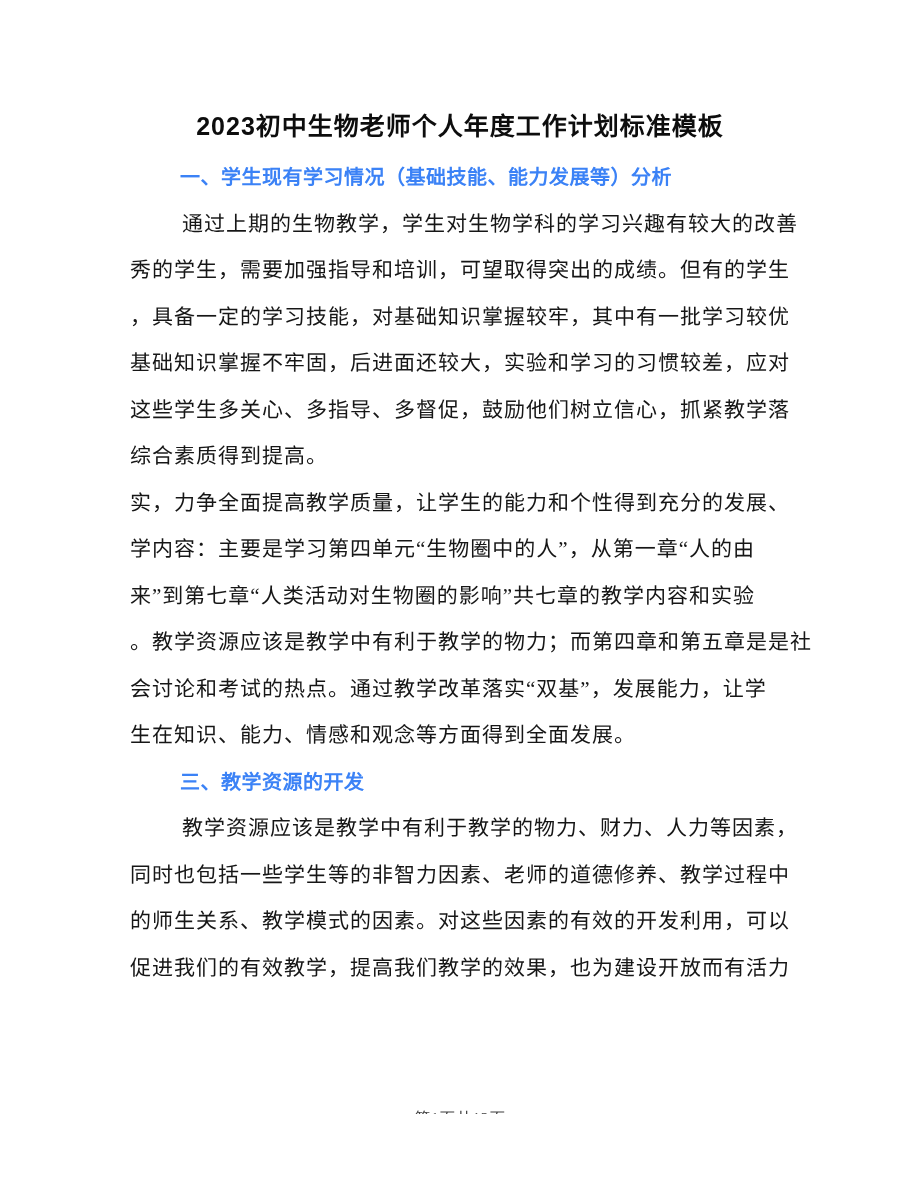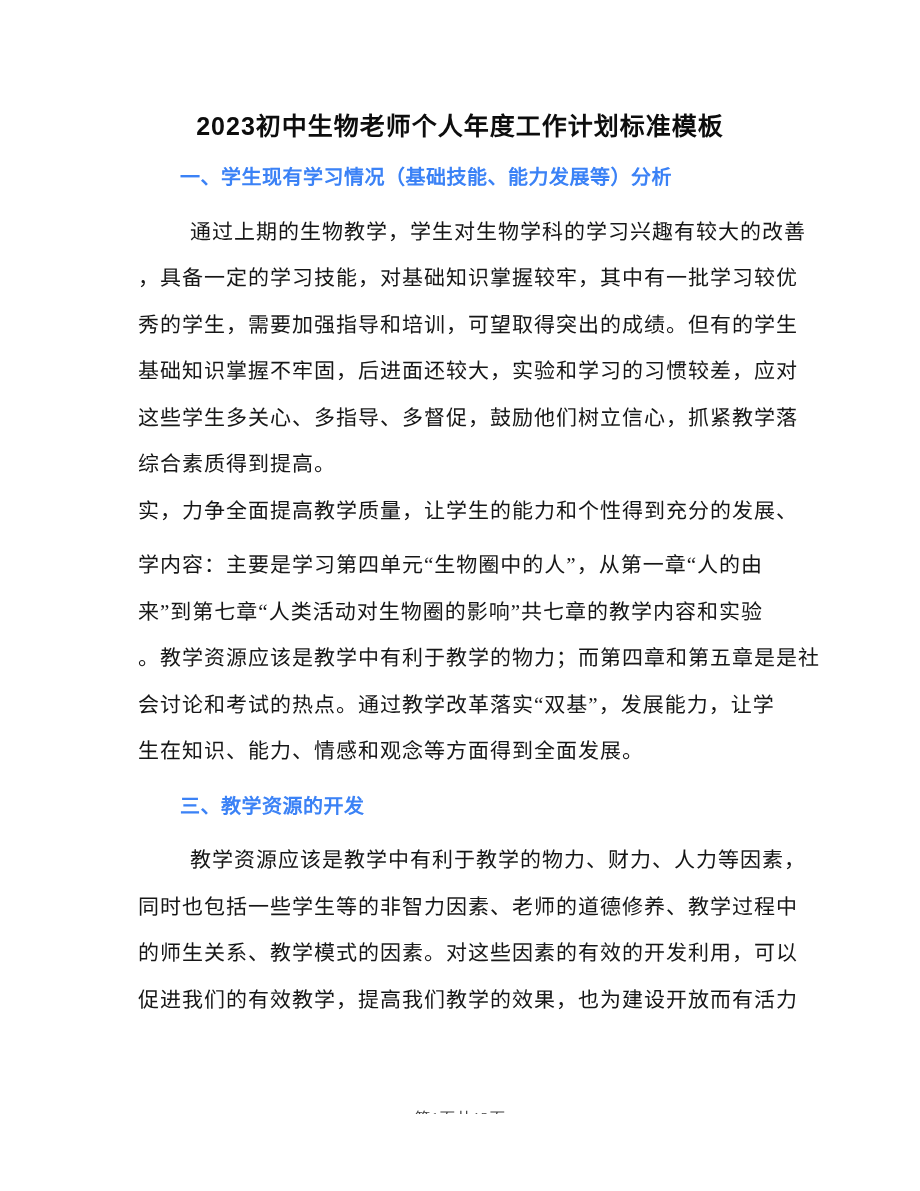--- a/index.html
+++ b/index.html
@@ -32,21 +32,21 @@
     font-family: "Liberation Sans", "DejaVu Sans", sans-serif;
     font-size: 20px;
     font-weight: bold;
     line-height: 46.5px;
     padding-left: 50px;
     white-space: nowrap;
     letter-spacing: 0.5px;
     color: #3b82f6;
   }
   .para {
-    margin: 8px;
+    margin: 0;
   }
   .para .line {
     font-size: 21px;
     line-height: 46.5px;
     letter-spacing: 1px;
     white-space: nowrap;
     color: #161616;
   }
   .para .line.first {
     padding-left: 52px;
@@ -65,22 +65,22 @@
 </head>
 <body>
 
 <div class="page">
   <div class="doc-title">2023初中生物老师个人年度工作计划标准模板</div>
 
   <div id="doc-blocks">
       <div class="sec-heading">一、学生现有学习情况（基础技能、能力发展等）分析</div>
       <div class="para">
         <div class="line first">通过上期的生物教学，学生对生物学科的学习兴趣有较大的改善</div>
+        <div class="line">秀的学生，需要加强指导和培训，可望取得突出的成绩。但有的学生</div>
         <div class="line">，具备一定的学习技能，对基础知识掌握较牢，其中有一批学习较优</div>
-        <div class="line">秀的学生，需要加强指导和培训，可望取得突出的成绩。但有的学生</div>
         <div class="line">基础知识掌握不牢固，后进面还较大，实验和学习的习惯较差，应对</div>
         <div class="line">这些学生多关心、多指导、多督促，鼓励他们树立信心，抓紧教学落</div>
         <div class="line">综合素质得到提高。</div>
         <div class="line">实，力争全面提高教学质量，让学生的能力和个性得到充分的发展、</div>
       </div>
       <div class="para">
         <div class="line">学内容：主要是学习第四单元“生物圈中的人”，从第一章“人的由</div>
         <div class="line">来”到第七章“人类活动对生物圈的影响”共七章的教学内容和实验</div>
         <div class="line">。教学资源应该是教学中有利于教学的物力；而第四章和第五章是是社</div>
         <div class="line">会讨论和考试的热点。通过教学改革落实“双基”，发展能力，让学</div>

